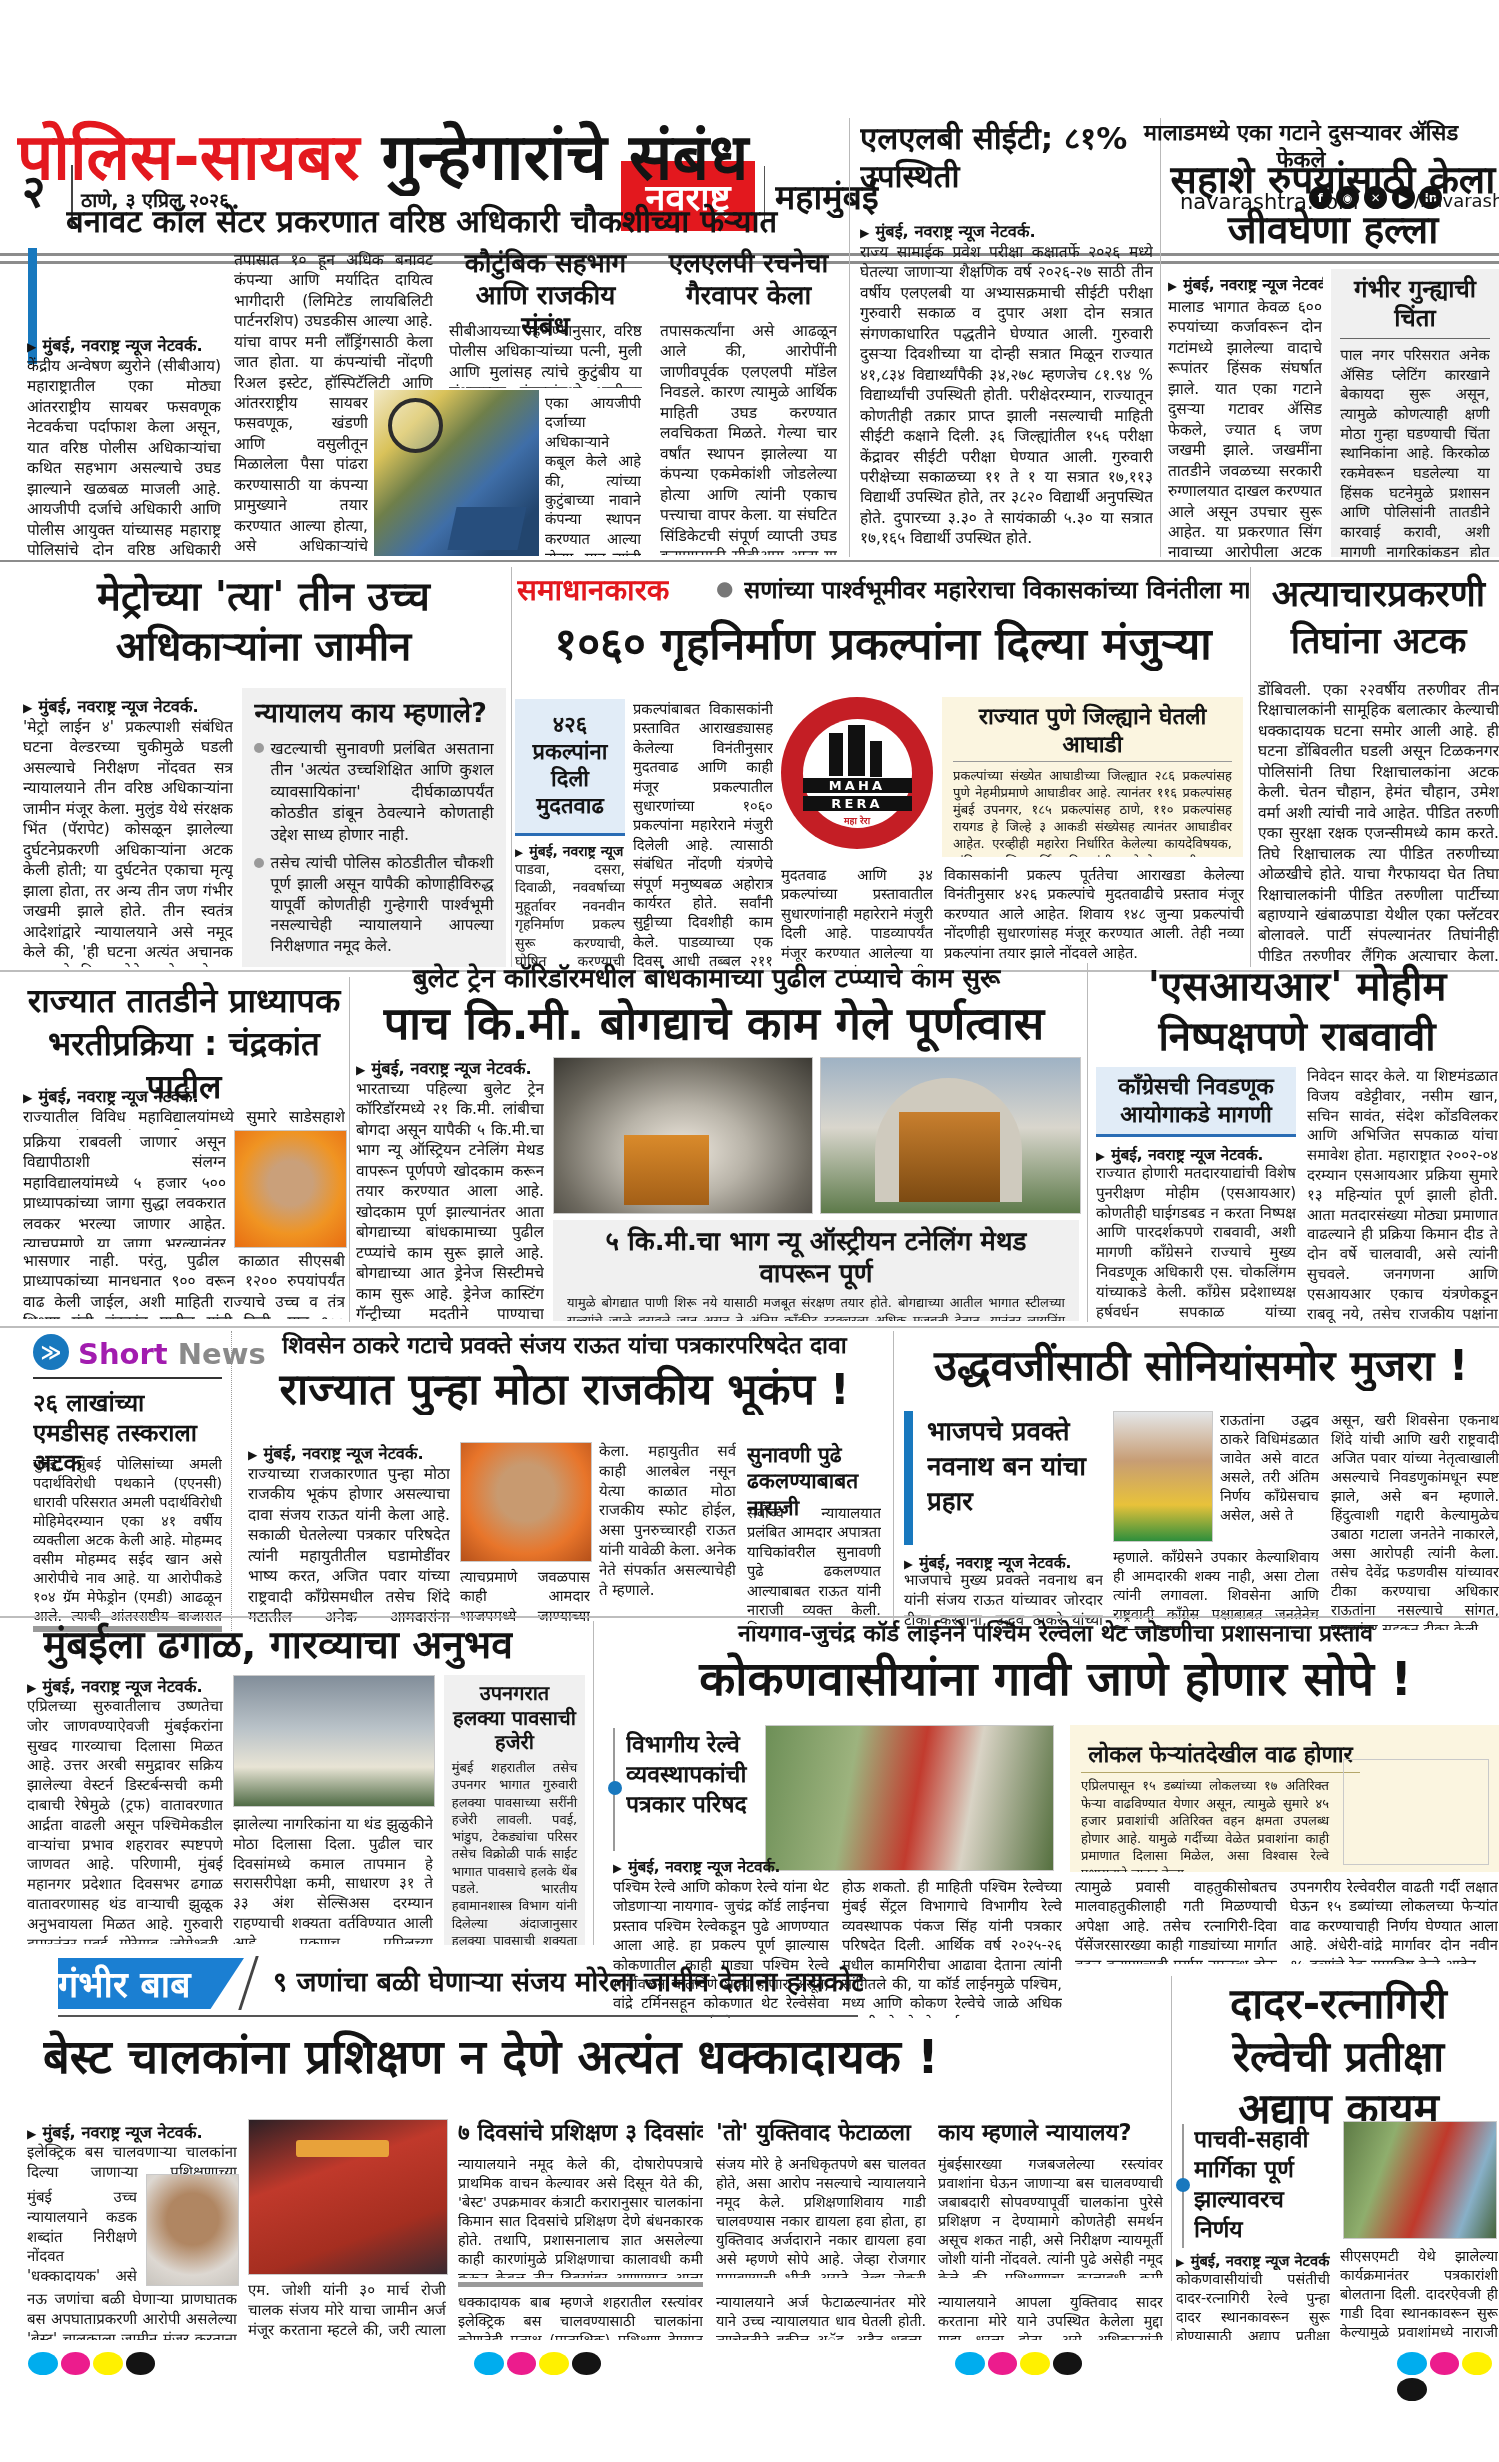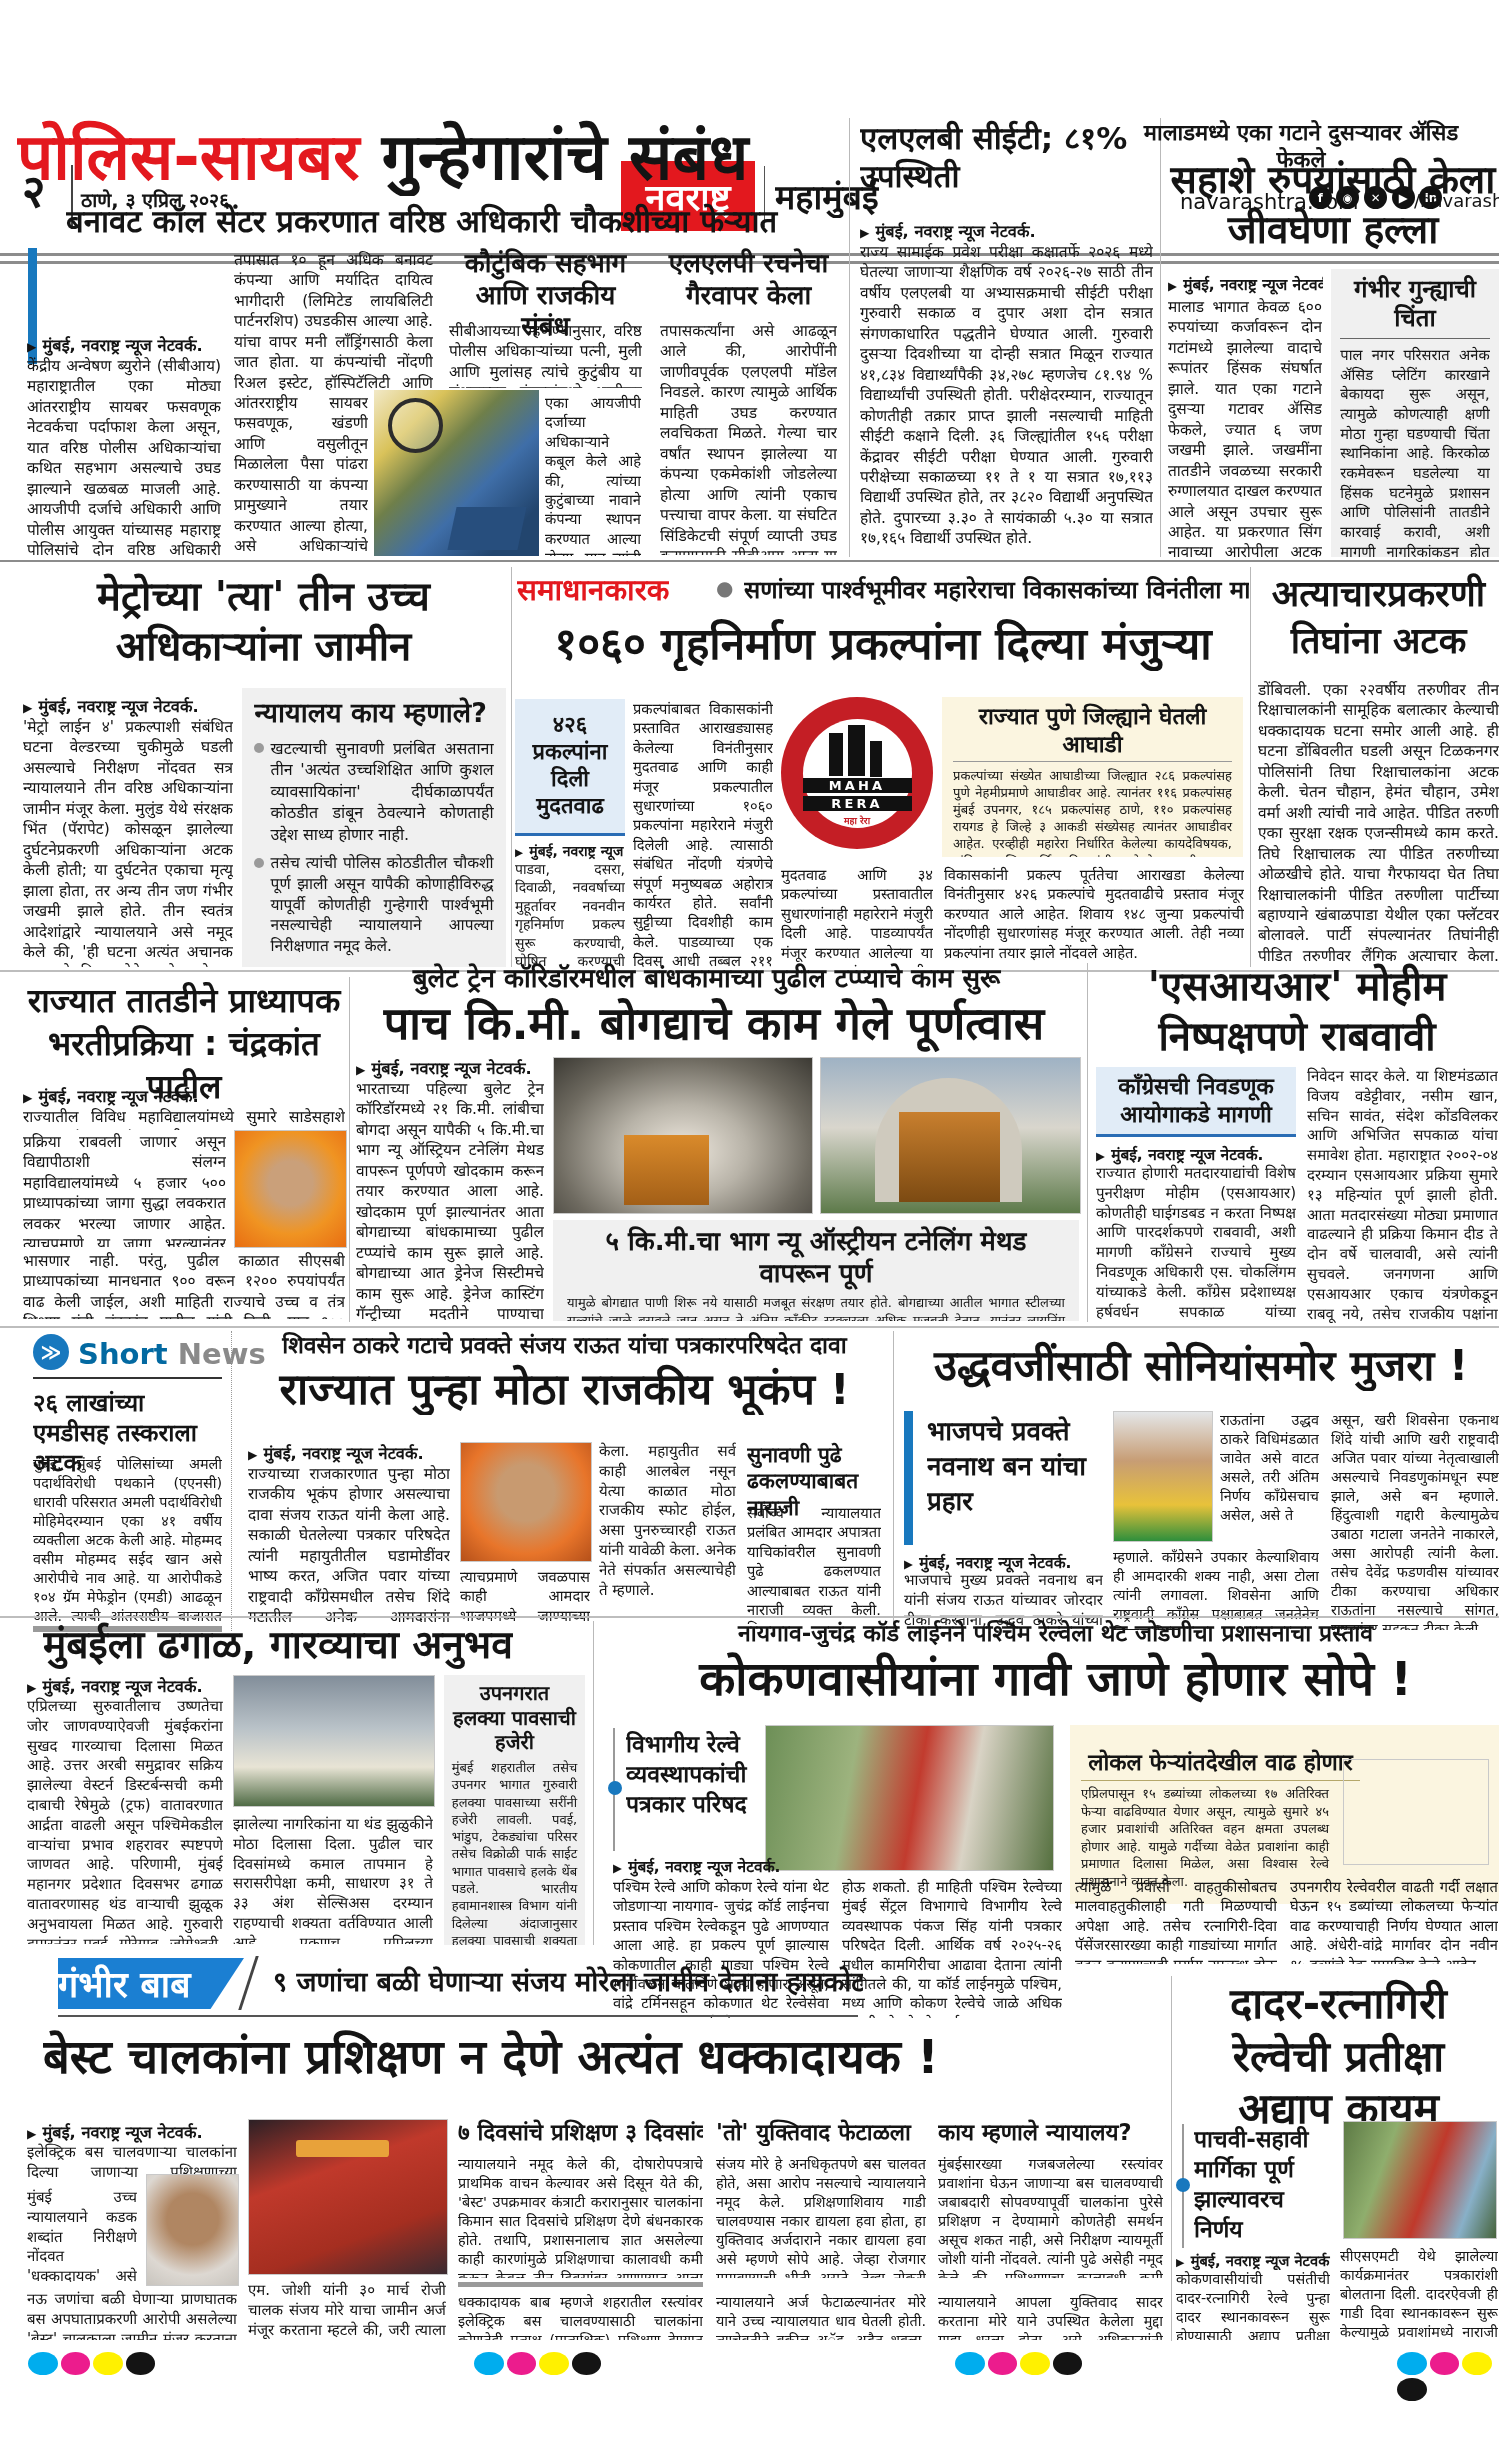--- a/index.html
+++ b/index.html
@@ -174,21 +174,21 @@
   <div class="dl" style="left:1096px;top:1143px;font-size:15.5px;width:200px;"><span class="arr">▶</span><span>मुंबई, नवराष्ट्र न्यूज नेटवर्क.</span></div>
   <div class="col" style="left:1096px;top:1164px;width:200px;height:157px;font-size:15px;">राज्यात होणारी मतदारयाद्यांची विशेष पुनरीक्षण मोहीम (एसआयआर) कोणतीही घाईगडबड न करता निष्पक्ष आणि पारदर्शकपणे राबवावी, अशी मागणी काँग्रेसने राज्याचे मुख्य निवडणूक अधिकारी एस. चोकलिंगम यांच्याकडे केली. काँग्रेस प्रदेशाध्यक्ष हर्षवर्धन सपकाळ यांच्या नेतृत्वाखालील शिष्टमंडळाने गुरुवारी त्यांची भेट घेऊन</div>
   <div class="col" style="left:1307px;top:1067px;width:191px;height:256px;font-size:15px;">निवेदन सादर केले. या शिष्टमंडळात विजय वडेट्टीवार, नसीम खान, सचिन सावंत, संदेश कोंडविलकर आणि अभिजित सपकाळ यांचा समावेश होता. महाराष्ट्रात २००२-०४ दरम्यान एसआयआर प्रक्रिया सुमारे १३ महिन्यांत पूर्ण झाली होती. आता मतदारसंख्या मोठ्या प्रमाणात वाढल्याने ही प्रक्रिया किमान दीड ते दोन वर्षे चालवावी, असे त्यांनी सुचवले. जनगणना आणि एसआयआर एकाच यंत्रणेकडून राबवू नये, तसेच राजकीय पक्षांना सॉफ्ट व हार्ड कॉपी स्वरूपात माहिती उपलब्ध करून द्यावी, अशीही मागणी करण्यात आली.</div>
 
   <div class="hline" style="left:0;top:1326px;width:1500px;height:1.6px;background:#bdbdbd;"></div>
 
   <div class="abs" style="left:33px;top:1334px;width:36px;height:36px;border-radius:50%;background:#1878be;color:#fff;display:flex;align-items:center;justify-content:center;font-size:20px;font-weight:bold;">
       <span>≫</span>
     </div>
   <div class="abs hd" style="left:78px;top:1337px;font-size:29px;">
-    <span style="color:#0369a1;">Short</span>
+    <span style="color:#a21caf;">Short</span>
     <span style="color:#8a8a8a;">News</span>
   </div>
   <div class="hline" style="left:33px;top:1377px;width:189px;height:2.3px;background:#333;"></div>
   <div class="abs hd" style="left:33px;top:1388px;width:189px;font-size:24px;line-height:1.25;">२६ लाखांच्या एमडीसह तस्कराला अटक</div>
   <div class="col" style="left:33px;top:1455px;width:189px;height:166px;font-size:14.4px;">मुंबई. मुंबई पोलिसांच्या अमली पदार्थविरोधी पथकाने (एएनसी) धारावी परिसरात अमली पदार्थविरोधी मोहिमेदरम्यान एका ४१ वर्षीय व्यक्तीला अटक केली आहे. मोहम्मद वसीम मोहम्मद सईद खान असे आरोपीचे नाव आहे. या आरोपीकडे १०४ ग्रॅम मेफेड्रोन (एमडी) आढळून आले. त्याची आंतरराष्ट्रीय बाजारात अंदाजे किंमत २६ लाख रुपये आहे.</div>
   <div class="hline" style="left:33px;top:1626px;width:189px;height:6.2px;background:#9a9a9a;"></div>
   <div class="vline" style="left:231px;top:1331px;height:300px;border-left:1.6px dotted #999;width:0;background:none;"></div>
 
   <div class="abs hd ctr" style="left:248px;top:1331px;width:633px;font-size:23px;white-space:nowrap;">शिवसेन ठाकरे गटाचे प्रवक्ते संजय राऊत यांचा पत्रकारपरिषदेत दावा</div>
   <div class="abs hd ctr" style="left:248px;top:1363px;width:633px;font-size:43px;white-space:nowrap;">राज्यात पुन्हा मोठा राजकीय भूकंप !</div>
@@ -223,21 +223,21 @@
     <div style="font-size:13px;line-height:1.33;text-align:justify;">मुंबई शहरातील तसेच उपनगर भागात गुरुवारी हलक्या पावसाच्या सरींनी हजेरी लावली. पवई, भांडुप, टेकड्यांचा परिसर तसेच विक्रोळी पार्क साईट भागात पावसाचे हलके थेंब पडले. भारतीय हवामानशास्त्र विभाग यांनी दिलेल्या अंदाजानुसार हलक्या पावसाची शक्यता वर्तवण्यात आली होती. त्यानुसार दुपारच्या सुमारास वातावरणात बदल जाणवला. थंड वाऱ्याची झुळूक वाहू लागल्याने गारवा निर्माण झाला होता. ढगाळ राहिल्याने उपनगरातील नागरिकांना दिलासा मिळाला.</div>
   </div>
 
   <div class="vline" style="left:593px;top:1621px;height:324px;"></div>
   <div class="abs hd ctr" style="left:613px;top:1619px;width:885px;font-size:23px;white-space:nowrap;">नायगाव-जुचंद्र कॉर्ड लाईनने पश्चिम रेल्वेला थेट जोडणीचा प्रशासनाचा प्रस्ताव</div>
   <div class="abs hd ctr" style="left:621px;top:1650px;width:869px;font-size:47px;white-space:nowrap;">कोकणवासीयांना गावी जाणे होणार सोपे !</div>
   <div class="vline" style="left:613px;top:1728px;height:123px;width:2.3px;background:#999;"></div>
   <div class="gdot" style="left:608px;top:1781px;width:14px;height:14px;"></div>
   <div class="abs hd" style="left:626px;top:1730px;width:126px;font-size:23px;line-height:1.3;">विभागीय रेल्वे व्यवस्थापकांची पत्रकार परिषद</div>
   <div class="photo" style="left:765px;top:1725px;width:287px;height:144px;background:linear-gradient(100deg,#6d8f57 0%,#9db37e 30%,#c23b2e 52%,#d9d3c5 70%,#55703f 100%);"></div>
-  <div class="yellowbox" style="left:1070px;top:1725px;width:429px;height:179px;padding:24px 11px;box-sizing:border-box;">
+  <div class="yellowbox" style="left:1070px;top:1725px;width:429px;height:147px;padding:16px 11px;box-sizing:border-box;">
     <div class="hd ctr" style="font-size:22.5px;border-bottom:1.6px solid #b5a76a;padding-bottom:3.1px;margin-bottom:4.7px;width:279px;">लोकल फेऱ्यांतदेखील वाढ होणार</div>
     <div style="font-size:13px;line-height:1.35;text-align:justify;width:248px;">एप्रिलपासून १५ डब्यांच्या लोकलच्या १७ अतिरिक्त फेऱ्या वाढविण्यात येणार असून, त्यामुळे सुमारे ४५ हजार प्रवाशांची अतिरिक्त वहन क्षमता उपलब्ध होणार आहे. यामुळे गर्दीच्या वेळेत प्रवाशांना काही प्रमाणात दिलासा मिळेल, असा विश्वास रेल्वे प्रशासनाने व्यक्त केला.</div>
     <div class="photo" style="left:273px;top:34px;width:144px;height:104px;background:linear-gradient(105deg,#b8c4cf 0%,#d9853b 35%,#b08;background:linear-gradient(105deg,#b8c4cf 0%,#d9853b 40%,#8d5f9e 60%,#5f7a48 100%);"></div>
   </div>
   <div class="dl" style="left:613px;top:1855px;font-size:15.5px;width:216px;"><span class="arr">▶</span><span>मुंबई, नवराष्ट्र न्यूज नेटवर्क.</span></div>
   <div class="col" style="left:613px;top:1877px;width:216px;height:141px;font-size:14.7px;">पश्चिम रेल्वे आणि कोकण रेल्वे यांना थेट जोडणाऱ्या नायगाव- जुचंद्र कॉर्ड लाईनचा प्रस्ताव पश्चिम रेल्वेकडून पुढे आणण्यात आला आहे. हा प्रकल्प पूर्ण झाल्यास कोकणातील काही गाड्या पश्चिम रेल्वे मार्गावरून चालविणे शक्य होणार असून, वांद्रे टर्मिनसहून कोकणात थेट रेल्वेसेवा सुरू करण्याचा मार्ग मोकळा</div>
   <div class="col" style="left:842px;top:1877px;width:220px;height:141px;font-size:14.7px;">होऊ शकतो. ही माहिती पश्चिम रेल्वेच्या मुंबई सेंट्रल विभागाचे विभागीय रेल्वे व्यवस्थापक पंकज सिंह यांनी पत्रकार परिषदेत दिली. आर्थिक वर्ष २०२५-२६ मधील कामगिरीचा आढावा देताना त्यांनी सांगितले की, या कॉर्ड लाईनमुळे पश्चिम, मध्य आणि कोकण रेल्वेचे जाळे अधिक प्रभावीपणे जोडले जाईल.</div>
   <div class="col" style="left:1075px;top:1877px;width:202px;height:87px;font-size:14.7px;">त्यामुळे प्रवासी वाहतुकीसोबतच मालवाहतुकीलाही गती मिळण्याची अपेक्षा आहे. तसेच रत्नागिरी-दिवा पॅसेंजरसारख्या काही गाड्यांच्या मार्गात बदल करण्याचाही पर्याय उपलब्ध होऊ शकतो. मुंबई</div>
   <div class="col" style="left:1290px;top:1877px;width:208px;height:87px;font-size:14.7px;">उपनगरीय रेल्वेवरील वाढती गर्दी लक्षात घेऊन १५ डब्यांच्या लोकलच्या फेऱ्यांत वाढ करण्याचाही निर्णय घेण्यात आला आहे. अंधेरी-वांद्रे मार्गावर दोन नवीन १५ डब्यांचे रेक समाविष्ट केले आहेत.</div>
 

